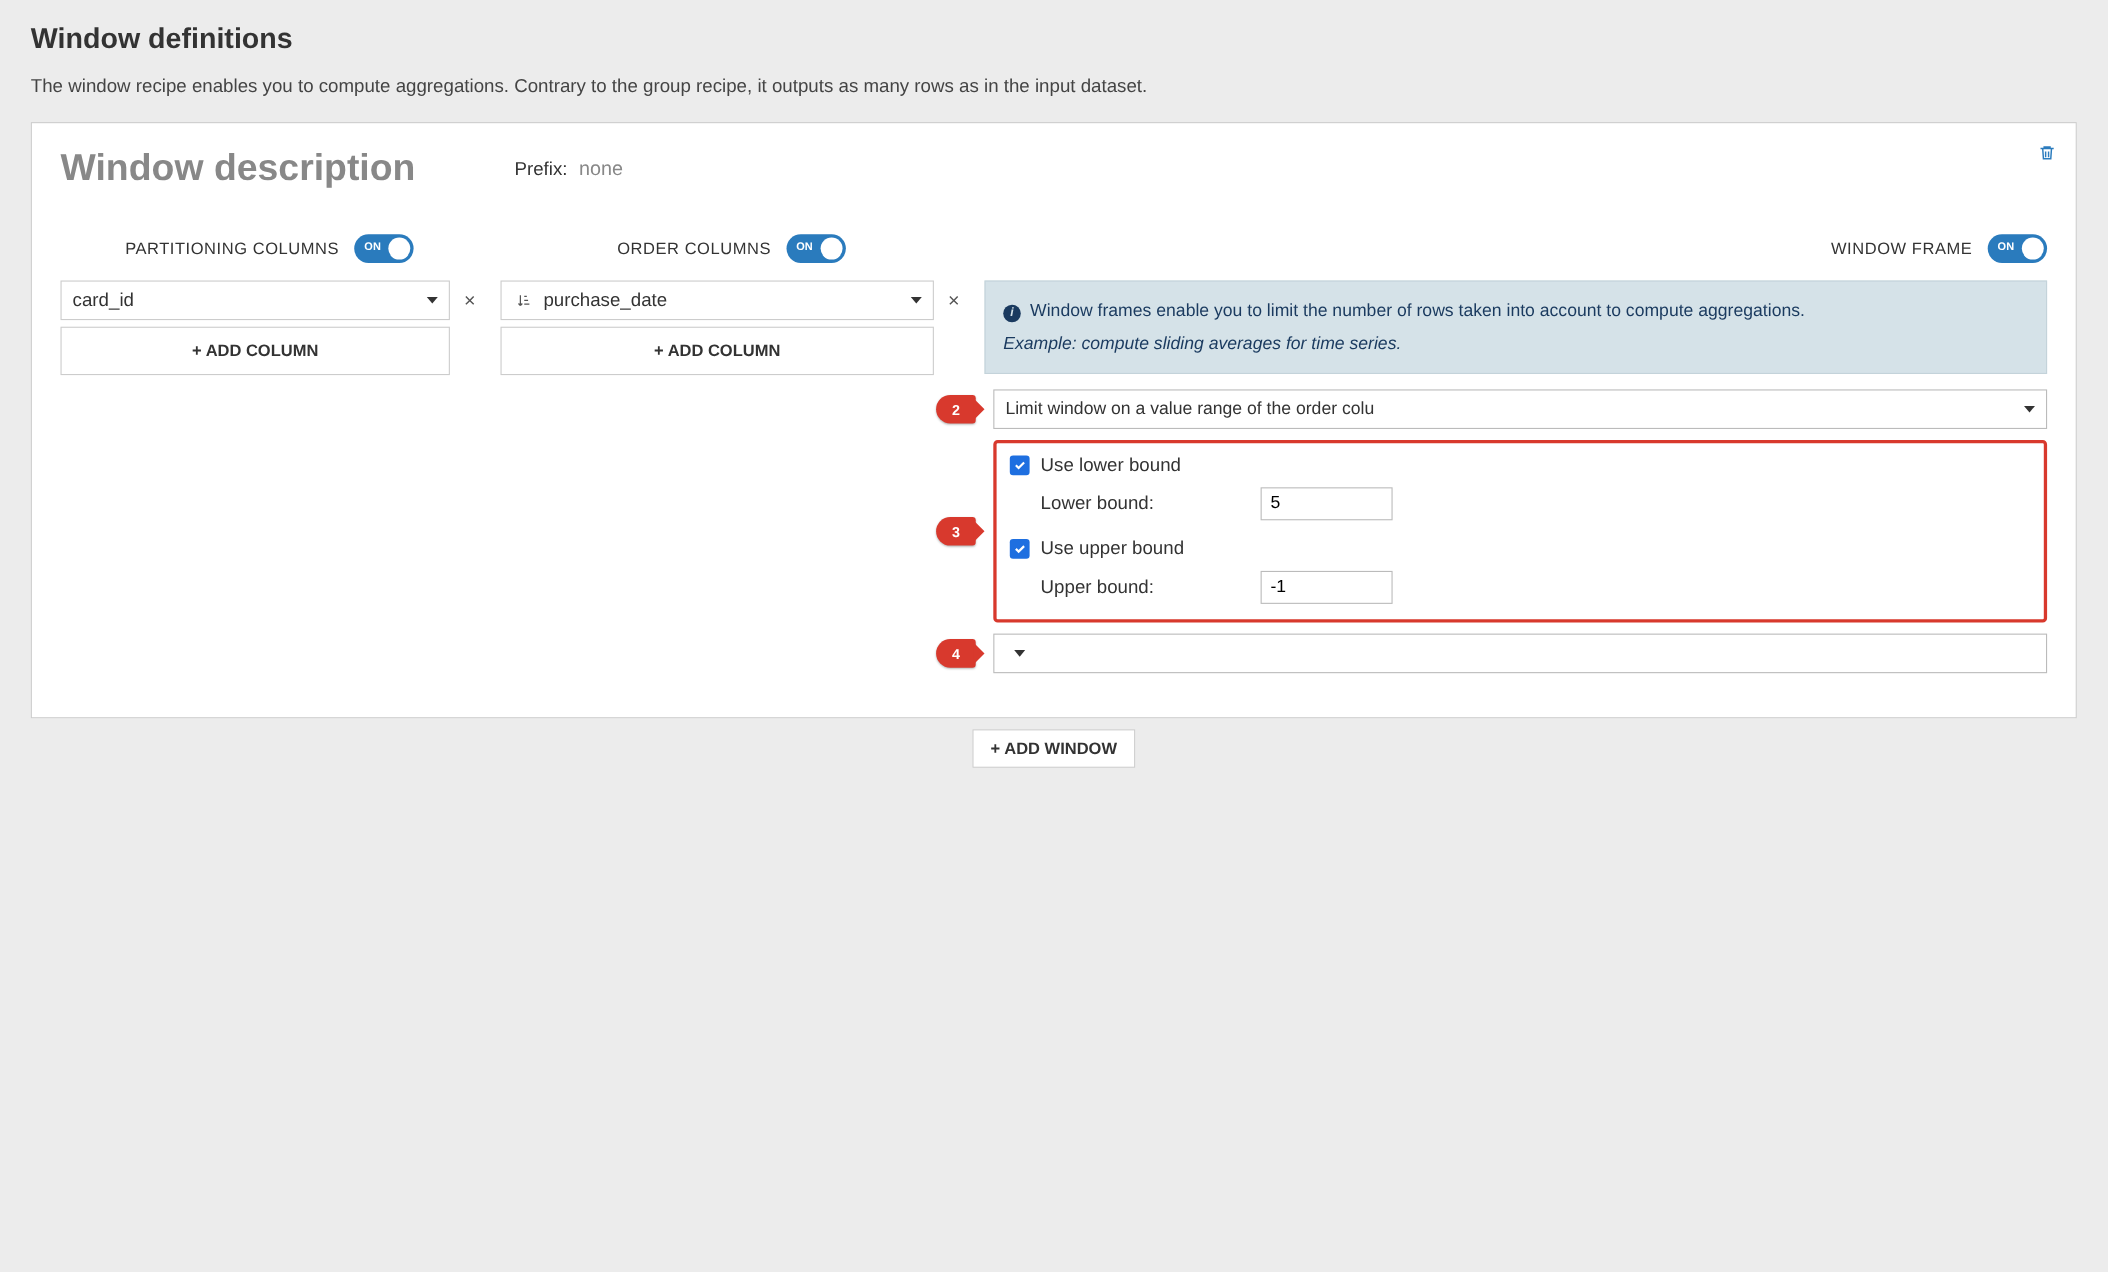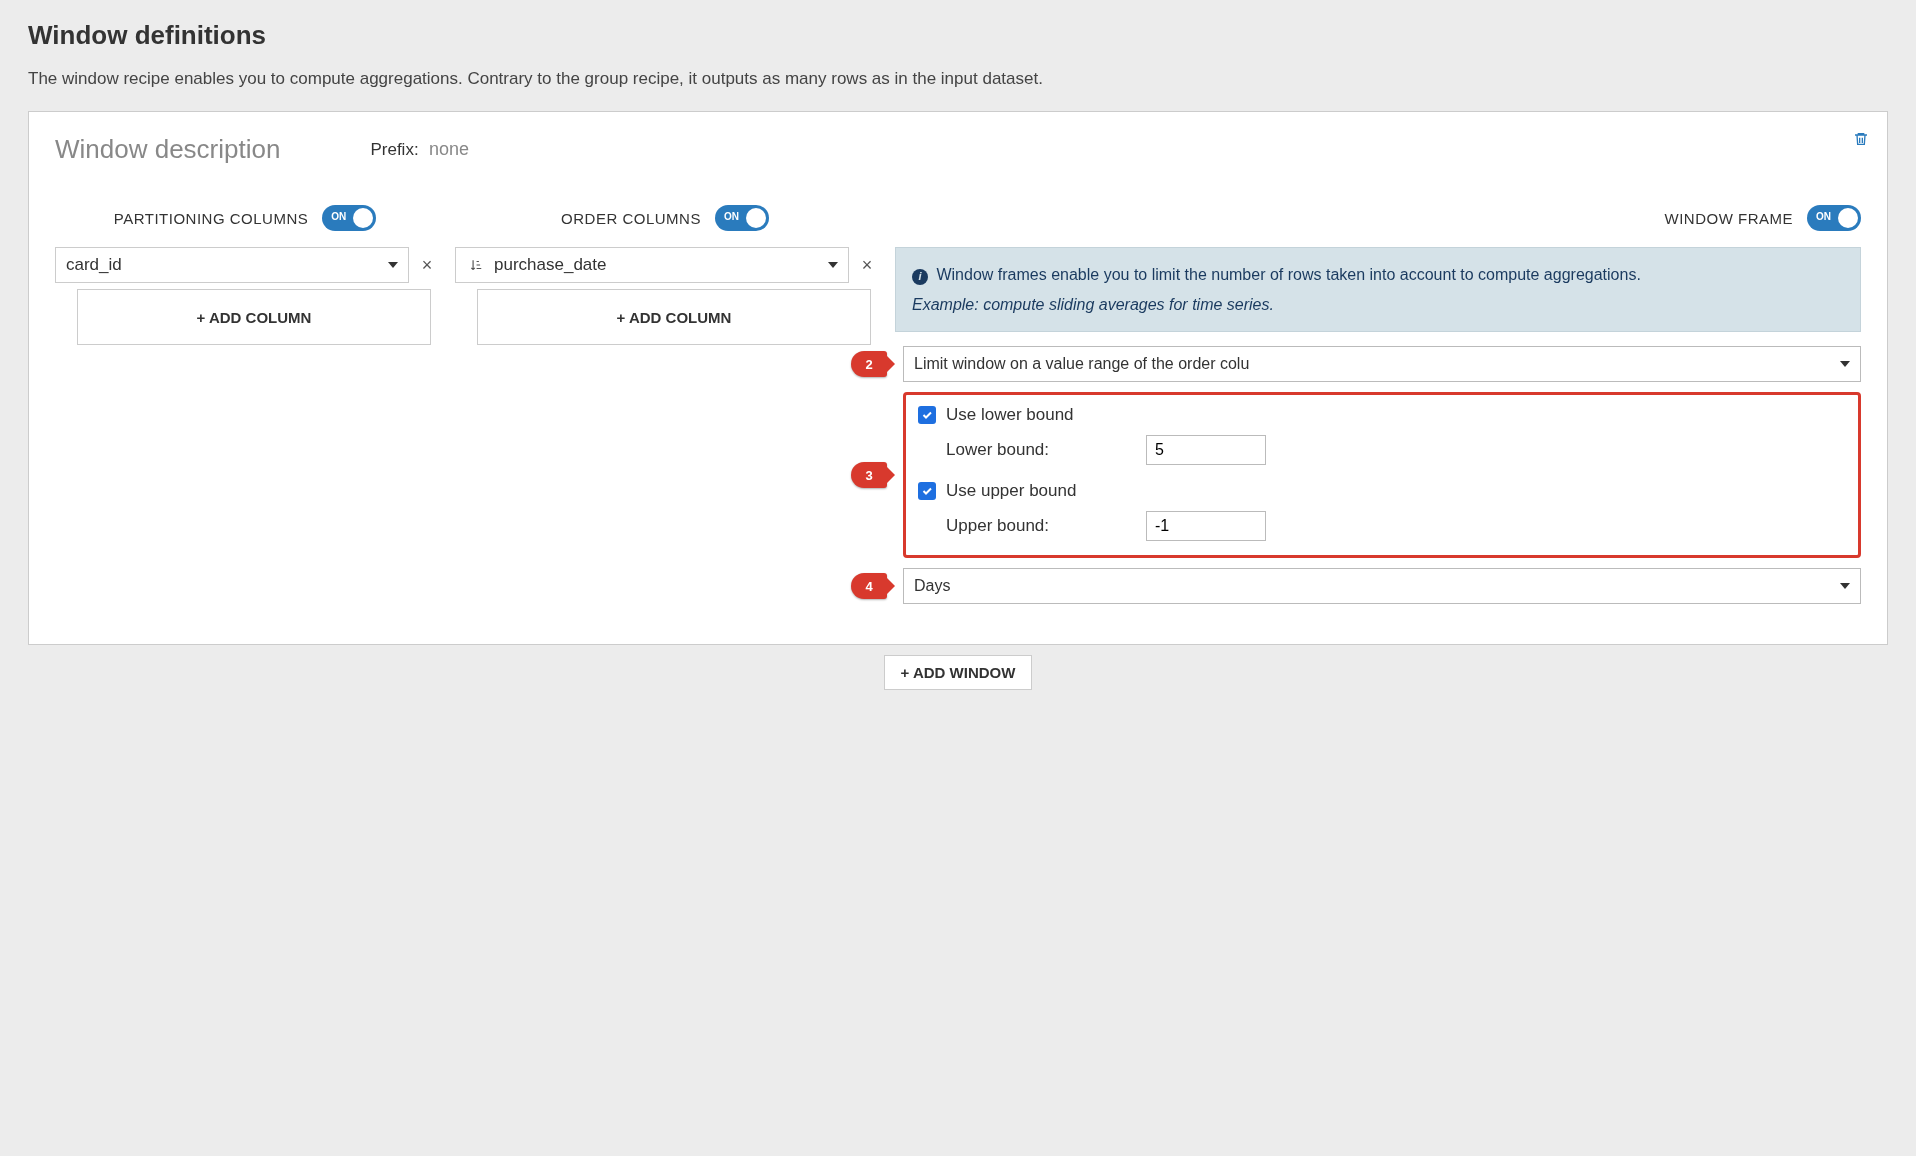--- a/index.html
+++ b/index.html
@@ -33,23 +33,23 @@
     cursor: pointer;
   }
   .trash svg { width: 16px; height: 18px; }
   .desc-row {
     display: flex;
     align-items: center;
     gap: 90px;
     margin-bottom: 40px;
   }
   .desc-title {
-    font-size: 26px;
+    font-size: 34px;
     color: #888;
-    font-weight: 400;
+    font-weight: 700;
   }
   .prefix-label { font-size: 17px; color: #333; }
   .prefix-value { font-size: 18px; color: #888; margin-left: 6px; }
   .cols {
     display: flex;
     gap: 20px;
     align-items: flex-start;
   }
   .col {
     flex: 0 0 auto;
@@ -114,24 +114,23 @@
   }
   .select-text { font-size: 17px; color: #333; }
   .x-remove {
     font-size: 18px; color: #555; cursor: pointer;
     width: 16px; text-align: center;
   }
   .add-btn {
     display: flex; align-items: center; justify-content: center;
     border: 1px solid #ccc;
     background: #fff;
-    height: 56px;
+    height: 44px;
     font-size: 15px; font-weight: 600;
     cursor: pointer;
-    margin-left: 22px;
   }
   
   .info-box {
     background: #d5e2e8;
     border: 1px solid #c4d3da;
     padding: 14px 16px;
     color: #1a3a5f;
     font-size: 16px;
     line-height: 1.6;
     margin-bottom: 14px;
@@ -338,21 +337,20 @@
           <div class="bound-input-row" style="margin-bottom:0;">
             <span class="bound-label">Upper bound:</span>
             <input class="bound-input" value="-1" style="">
           </div>
         </div>
       </div>
 
       <div class="frame-row">
         <div class="callout">4</div>
         <div class="select-full">
-          <span class="sel-text">Days</span>
           <span class="caret"></span>
         </div>
       </div>
 
     </div>
   </div>
 </div>
 
 <div class="add-window-wrap">
   <div class="add-window">+ ADD WINDOW</div>

